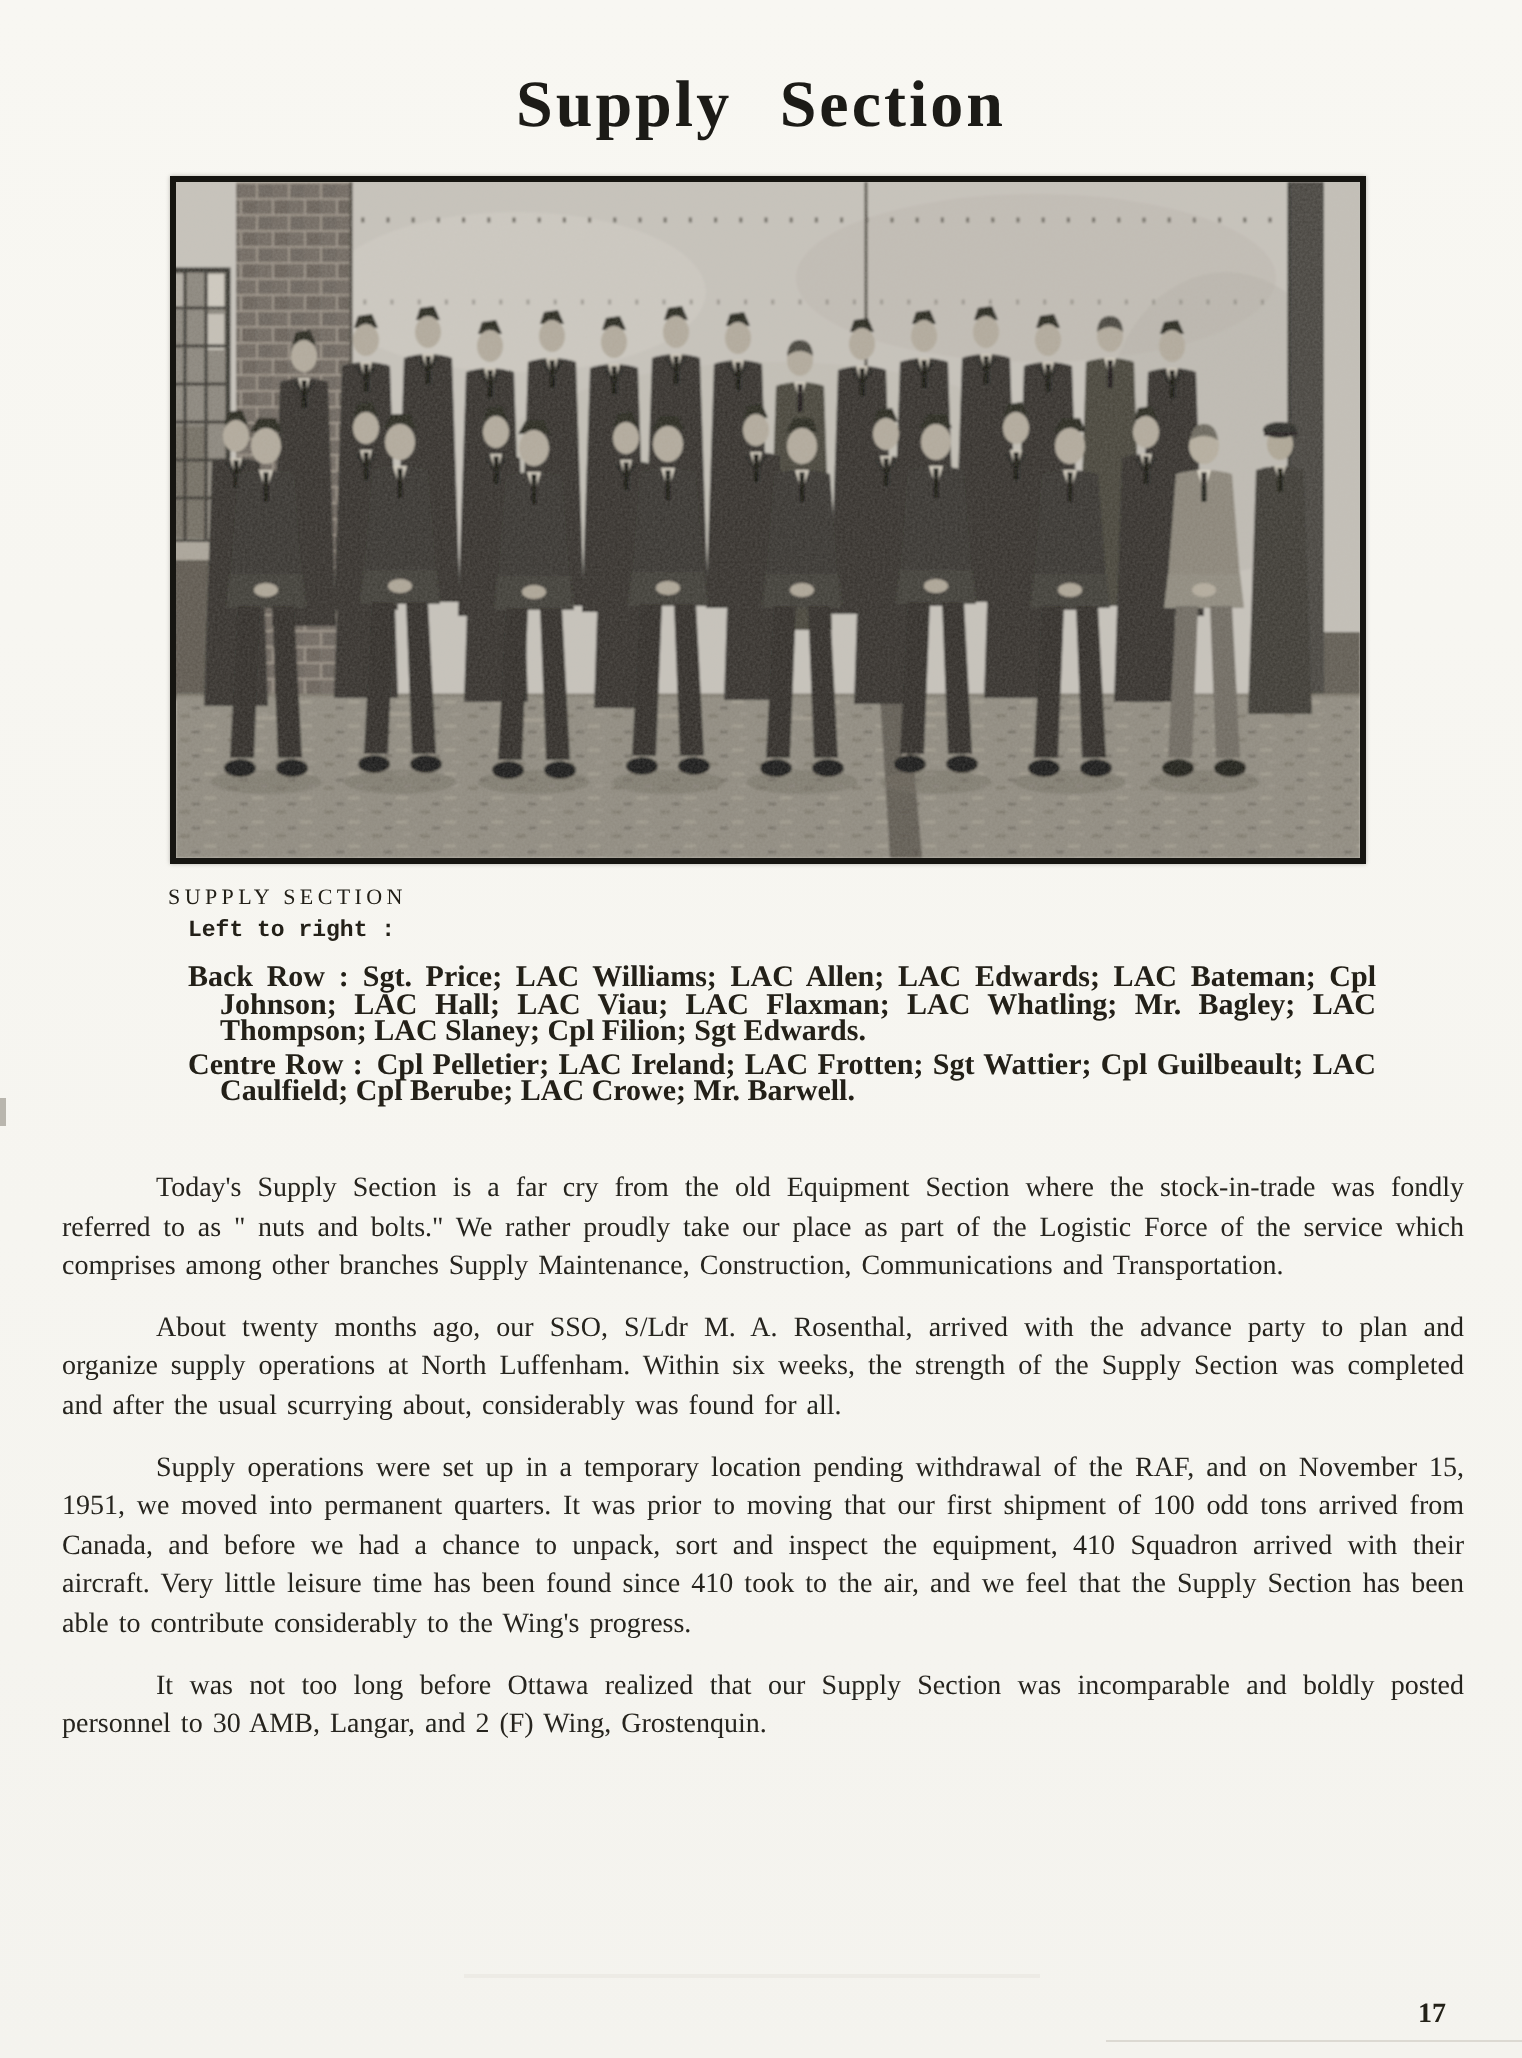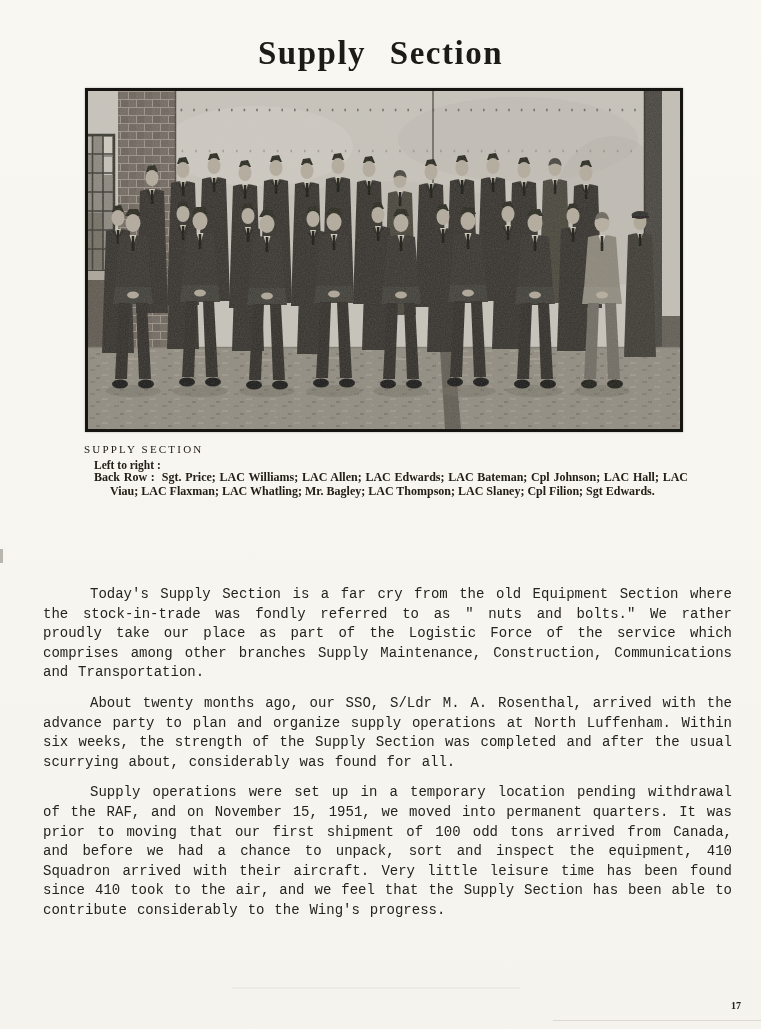--- a/index.html
+++ b/index.html
@@ -12,32 +12,32 @@
     position:absolute;top:13px;left:0;width:100%;text-align:center;
     font-size:33px;letter-spacing:1.5px;word-spacing:14px;color:#1c1b17;
   }
   .photo{
     position:absolute;left:85px;top:88px;width:592px;height:338px;
     border:3px solid #161511;background:#c7c3bb;box-shadow:0 0 2px rgba(60,58,50,.35);
   }
   .photo svg{display:block;}
   .caption{position:absolute;left:84px;top:443px;width:604px;color:#232018;}
   .cap-head{font-size:11px;letter-spacing:2.2px;margin:0 0 4px 0;}
-  .cap-intro{font-weight:bold;font-size:11.5px;padding-left:10px;margin:0 0 0 0;}
+  .cap-intro{font-weight:bold;font-size:11.5px;padding-left:10px;margin:0 0 11px 0;font-family:Liberation Mono, monospace;}
   .cap-row{
-    font-weight:bold;font-size:12px;line-height:13.6px;
+    font-weight:bold;font-size:15px;line-height:13.6px;
     padding-left:26px;text-indent:-16px;text-align:justify;margin:0 0 3px 0;
   }
   .cap-row .lbl{margin-right:7px;}
   .body-text{
     position:absolute;left:31px;top:585px;width:701px;
     font-size:14px;line-height:19.6px;text-align:justify;word-spacing:1.5px;color:#26241e;
   }
-  .body-text p{margin:0 0 11px 12px;text-indent:47px;font-family:Liberation Mono, monospace;}
-  .page-num{position:absolute;left:731px;top:1000px;font-size:10px;font-weight:bold;color:#232118;}
+  .body-text p{margin:0 0 11px 0;text-indent:47px;}
+  .page-num{position:absolute;left:709px;top:1000px;font-size:14px;font-weight:bold;color:#232118;}
   .artifact-line{position:absolute;left:553px;top:1020px;width:208px;height:1px;background:#dcd9d2;}
   .smudge{position:absolute;left:232px;top:987px;width:288px;height:2px;background:#edebe5;}
   .edge-speck{position:absolute;left:0;top:549px;width:3px;height:14px;background:#b9b6ae;}
 </style>
 </head>
 <body>
 
 <h1 class="title">Supply Section</h1>
 
 <figure class="photo" style="margin:0">
@@ -217,24 +217,26 @@
     </g>
 
     <rect width="592" height="338" filter="url(#grain)" opacity="0.5"></rect>
   </svg>
 </figure>
 
 <div class="caption">
   <div class="cap-head">SUPPLY SECTION</div>
   <div class="cap-intro">Left to right :</div>
   <div class="cap-row"><span class="lbl">Back Row :</span><span>Sgt. Price; LAC Williams; LAC Allen; LAC Edwards; LAC Bateman; Cpl Johnson; LAC Hall; LAC Viau; LAC Flaxman; LAC Whatling; Mr. Bagley; LAC Thompson; LAC Slaney; Cpl Filion; Sgt Edwards.</span></div>
+  <div class="cap-row"><span class="lbl">Centre Row :</span><span>Cpl Pelletier; LAC Ireland; LAC Frotten; Sgt Wattier; Cpl Guilbeault; LAC Caulfield; Cpl Berube; LAC Crowe; Mr. Barwell.</span></div>
 </div>
 
 <div class="body-text">
   <p>Today's Supply Section is a far cry from the old Equipment Section where the stock-in-trade was fondly referred to as " nuts and bolts."  We rather proudly take our place as part of the Logistic Force of the service which comprises among other branches Supply Maintenance, Construction, Communications and Transportation.</p>
   <p>About twenty months ago, our SSO, S/Ldr M. A. Rosenthal, arrived with the advance party to plan and organize supply operations at North Luffenham.  Within six weeks, the strength of the Supply Section was completed and after the usual scurrying about, considerably was found for all.</p>
   <p>Supply operations were set up in a temporary location pending withdrawal of the RAF, and on November 15, 1951, we moved into permanent quarters.  It was prior to moving that our first shipment of 100 odd tons arrived from Canada, and before we had a chance to unpack, sort and inspect the equipment, 410 Squadron arrived with their aircraft.  Very little leisure time has been found since 410 took to the air, and we feel that the Supply Section has been able to contribute considerably to the Wing's progress.</p>
+  <p>It was not too long before Ottawa realized that our Supply Section was incomparable and boldly posted personnel to 30 AMB, Langar, and 2 (F) Wing, Grostenquin.</p>
 </div>
 
 <div class="page-num">17</div>
 <div class="artifact-line"></div>
 <div class="smudge"></div>
 <div class="edge-speck"></div>
 
 </body></html>

